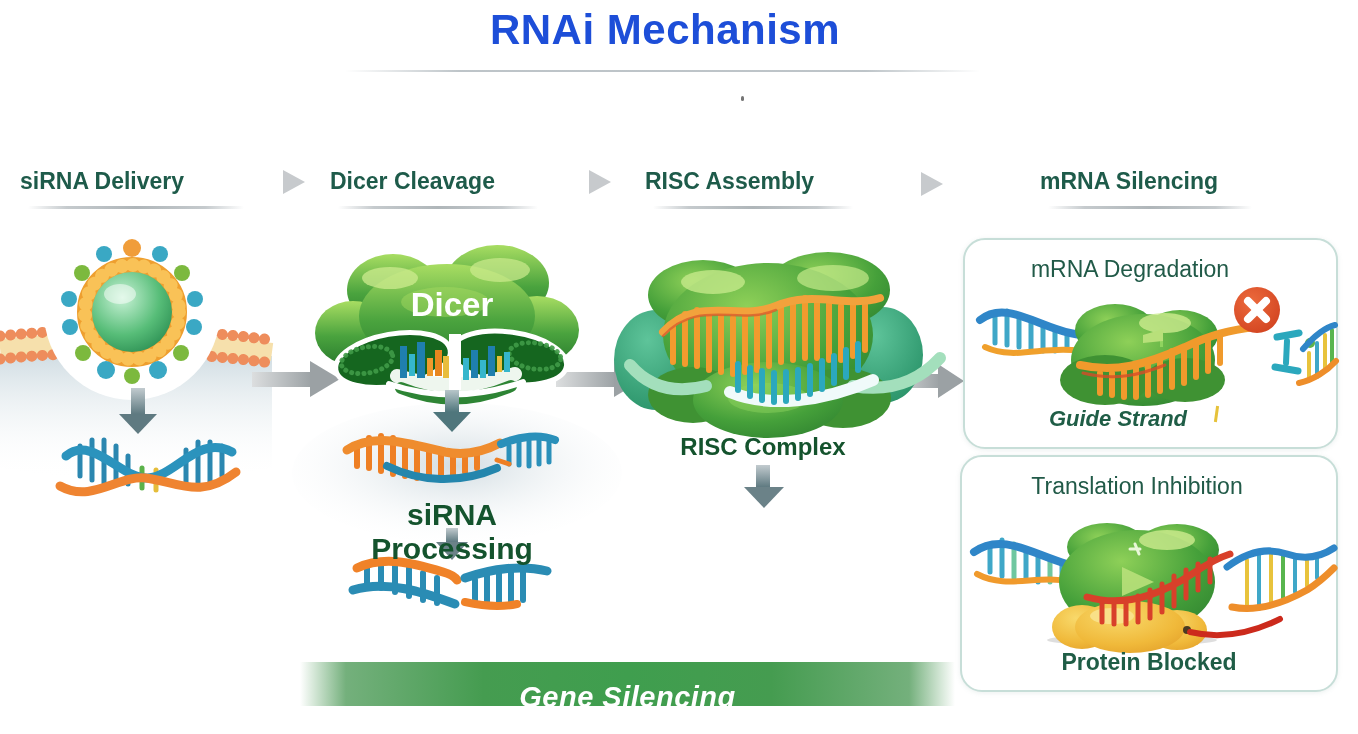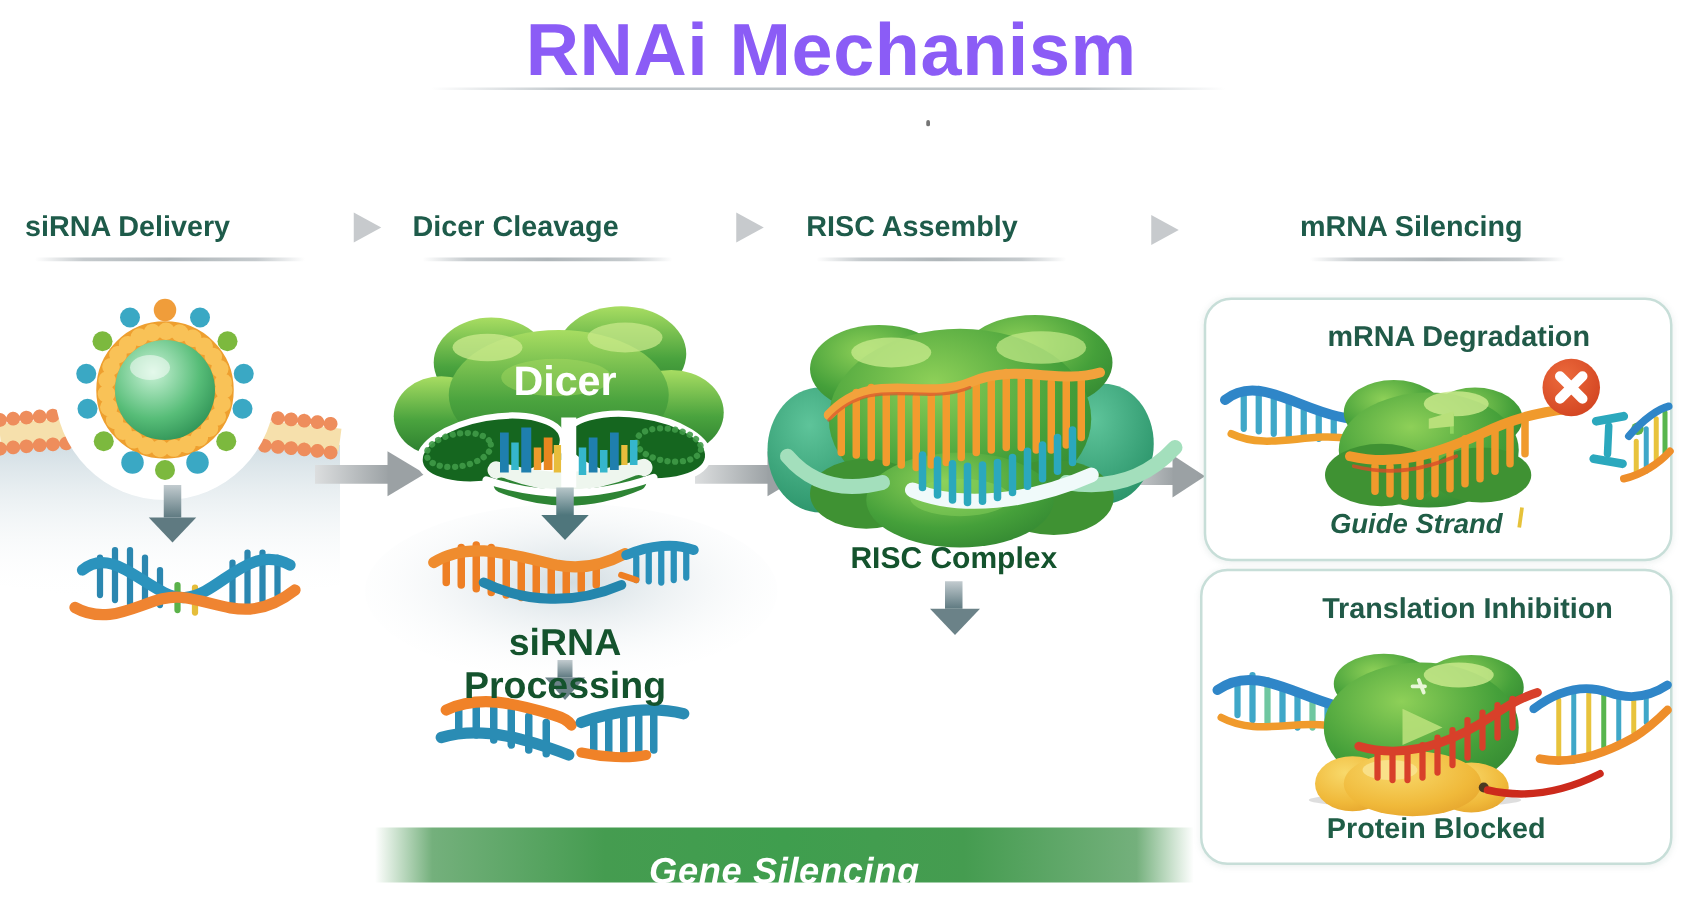--- a/index.html
+++ b/index.html
@@ -1,30 +1,30 @@
 <!DOCTYPE html>
 <html><head>
 <meta charset="utf-8">
 <style>
   html,body{margin:0;padding:0;background:#fff;}
   .canvas{position:relative;width:1358px;height:734px;background:#ffffff;overflow:hidden;
           font-family:"Liberation Sans",sans-serif;}
   .title{position:absolute;left:0;top:6px;width:1330px;text-align:center;
-         font-size:59px;font-weight:bold;color:#8b5cf6;letter-spacing:.5px;}
+         font-size:42px;font-weight:bold;color:#1d4ed8;letter-spacing:.5px;}
   .title-divider{position:absolute;left:345px;top:70px;width:635px;height:2px;
          background:linear-gradient(90deg,rgba(178,186,191,0),rgba(178,186,191,.85) 18%,rgba(178,186,191,.85) 82%,rgba(178,186,191,0));}
   .tiny-dot{position:absolute;left:741px;top:96px;width:3px;height:5px;border-radius:2px;background:#3a3a3a;opacity:.7;}
   .stage-label{position:absolute;top:163px;height:36px;line-height:36px;text-align:left;
          font-weight:bold;font-size:23px;color:#1e5b4a;}
   .stage-underline{position:absolute;top:206px;height:3px;border-radius:2px;
          background:linear-gradient(90deg,rgba(140,150,156,0),rgba(140,150,156,.5) 18%,rgba(110,122,128,.55) 50%,rgba(140,150,156,.5) 82%,rgba(140,150,156,0));}
   .caption{position:absolute;text-align:center;font-weight:bold;color:#14532d;}
   .card{position:absolute;background:#fff;border:2px solid #c7ded8;border-radius:22px;
         box-shadow:0 1px 5px rgba(110,150,140,.14);}
-  .card-title{position:absolute;text-align:center;font-weight:bold;font-size:23px;color:#215a48;padding-left:37px;}
+  .card-title{position:absolute;text-align:center;font-weight:normal;font-size:23px;color:#215a48;}
   .card-caption{position:absolute;text-align:center;font-weight:bold;color:#1f5d46;}
   .banner{position:absolute;left:300px;top:662px;width:655px;height:44px;
         background:linear-gradient(90deg,rgba(163,205,170,0) 0%,#74b07c 7%,#459c50 28%,#3f9e4e 50%,#459c50 72%,#74b07c 93%,rgba(163,205,170,0) 100%);
         display:flex;align-items:center;justify-content:center;}
   .banner-text{color:#ffffff;font-weight:bold;font-style:italic;font-size:29px;letter-spacing:.5px;margin-top:26px;}
   .caret-mark{position:absolute;width:3px;height:16px;background:#e6c23a;transform:rotate(8deg);}
   svg{position:absolute;overflow:visible;}
   svg text{font-family:"Liberation Sans",sans-serif;font-weight:bold;fill:#ffffff;}
 </style>
 </head>
@@ -378,21 +378,21 @@
         <path d="M310,82 L333,86" stroke="#2ba8bd" stroke-width="7"></path>
         <circle cx="345" cy="58" r="5" fill="#5cb24a"></circle>
         <line x1="344" y1="68" x2="344" y2="94" stroke="#e8c33c" stroke-width="4"></line>
         <line x1="352" y1="58" x2="352" y2="92" stroke="#3fa7c8" stroke-width="4"></line>
         <line x1="360" y1="50" x2="360" y2="86" stroke="#e8c33c" stroke-width="4"></line>
         <line x1="367" y1="45" x2="367" y2="80" stroke="#58b54e" stroke-width="4"></line>
         <path d="M338,64 C350,50 362,42 370,40" fill="none" stroke="#2f86c8" stroke-width="6"></path>
         <path d="M334,98 C348,95 362,86 371,76" fill="none" stroke="#ee8e2a" stroke-width="6"></path>
       </g>
     </svg>
-    <div class="card-caption" style="left:23px;top:166px;width:290px;font-size:22px;font-style:italic">Guide Strand</div>
+    <div class="card-caption" style="left:8px;top:166px;width:290px;font-size:22px;font-style:italic">Guide Strand</div>
     <div class="caret-mark" style="left:250px;top:166px"></div>
   </div>
 
   <div class="card" style="left:960px;top:455px;width:374px;height:233px">
     <div class="card-title" style="left:16px;top:16px;width:318px">Translation Inhibition</div>
     <svg style="left:0;top:55px" width="374" height="135" viewBox="0 0 374 135">
       <g stroke-linecap="round">
         <line x1="28" y1="34" x2="28" y2="60" stroke="#3fa7c8" stroke-width="5"></line>
         <line x1="40" y1="28" x2="40" y2="64" stroke="#3fa7c8" stroke-width="5"></line>
         <line x1="52" y1="32" x2="52" y2="66" stroke="#6fc7a0" stroke-width="5"></line>

